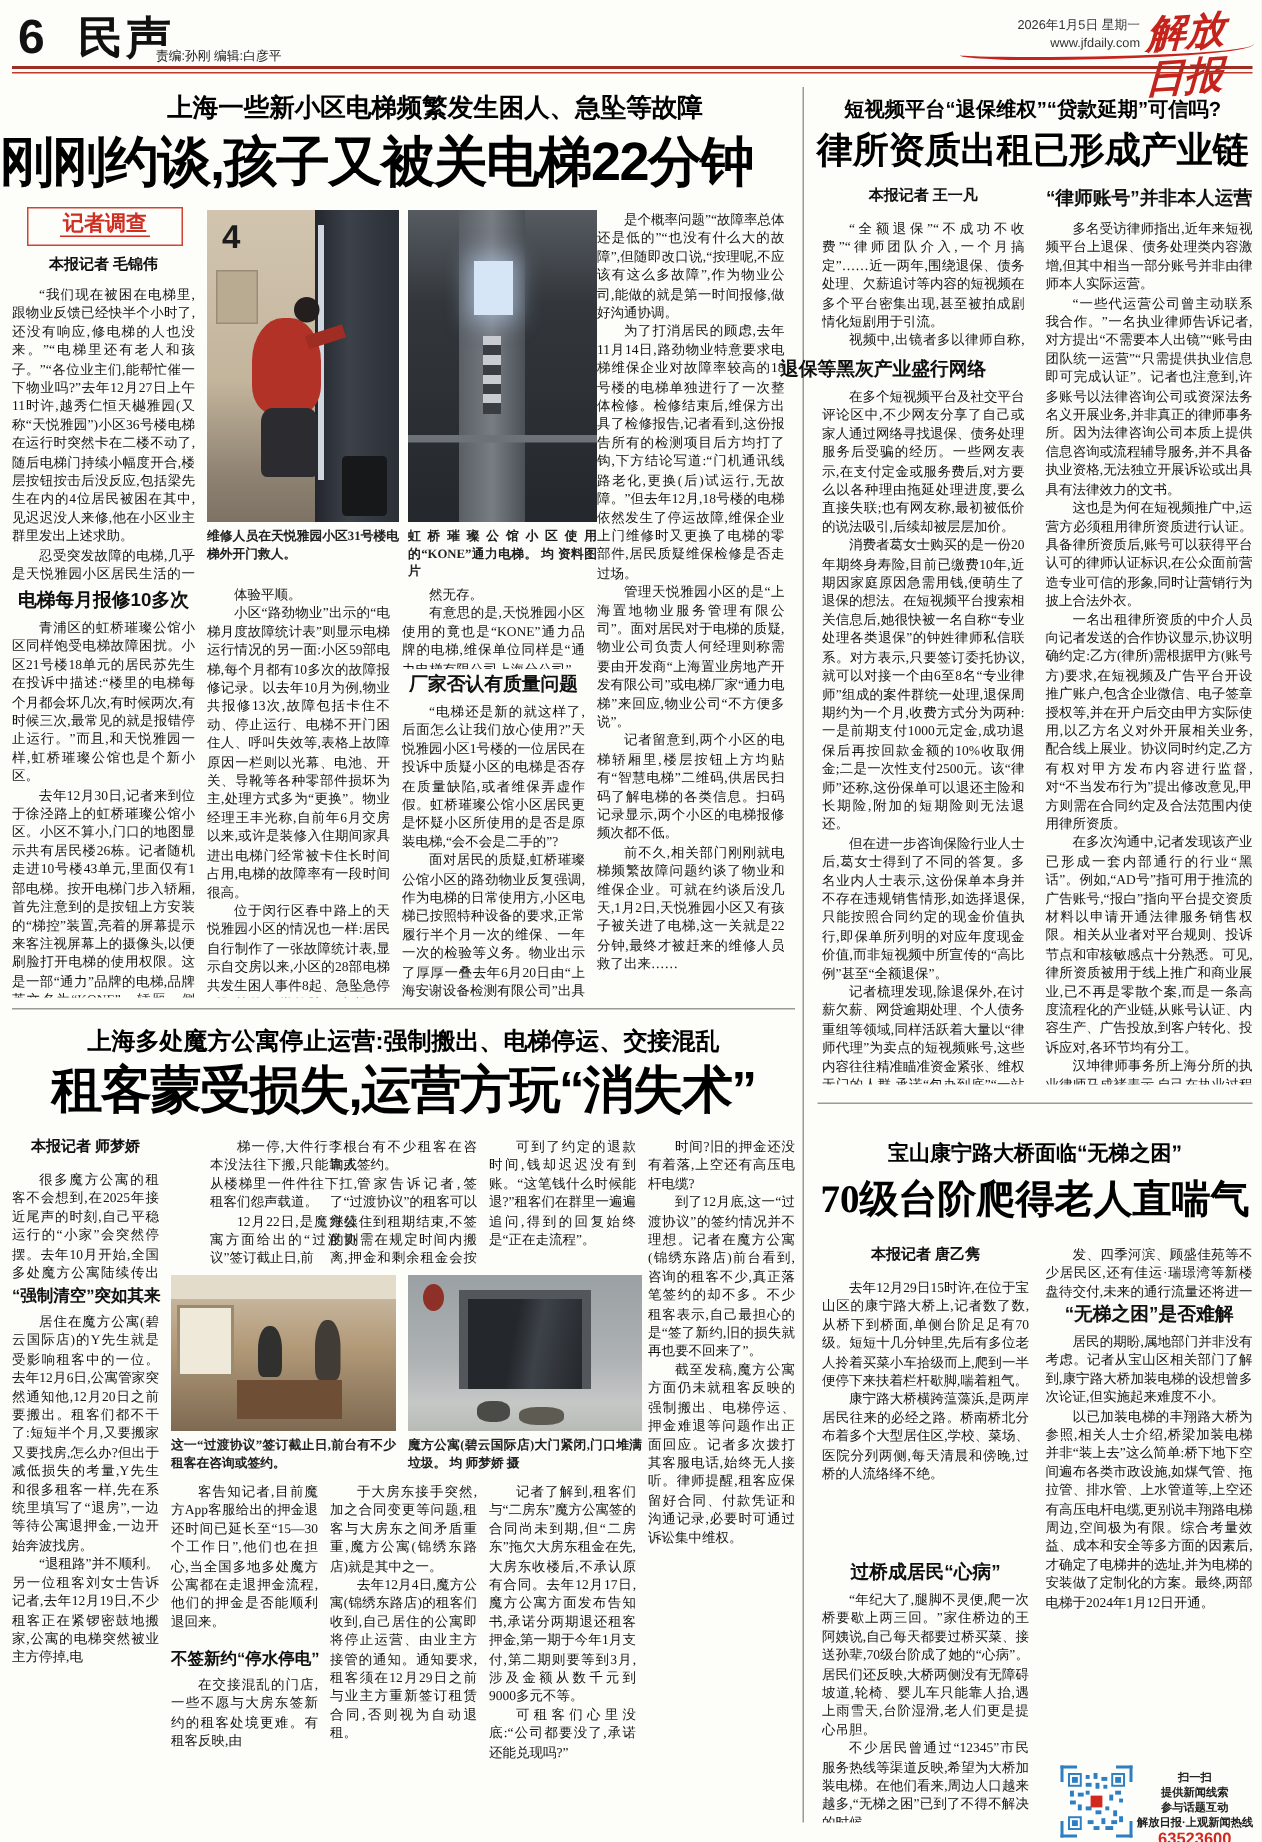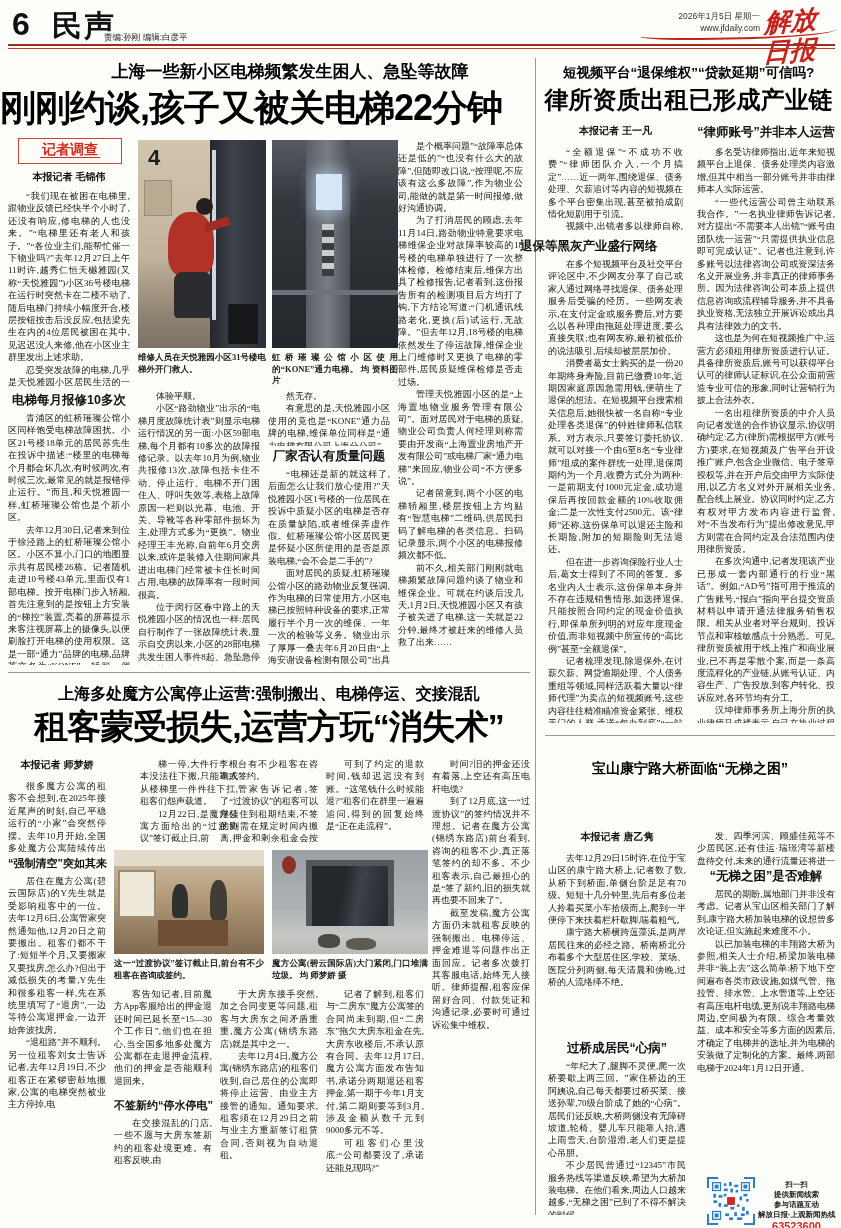--- a/index.html
+++ b/index.html
@@ -229,20 +229,21 @@
       <p>记者了解到,租客们与“二房东”魔方公寓签的合同尚未到期,但“二房东”拖欠大房东租金在先,大房东收楼后,不承认原有合同。去年12月17日,魔方公寓方面发布告知书,承诺分两期退还租客押金,第一期于今年1月支付,第二期则要等到3月,涉及金额从数千元到9000多元不等。</p>
       <p>可租客们心里没底:“公司都要没了,承诺还能兑现吗?”</p>
     </div>
   <div class="abs bt" style="left:432px;top:758px;width:98px;height:457px;">
       <p>时间?旧的押金还没有着落,上空还有高压电杆电缆?</p>
       <p>到了12月底,这一“过渡协议”的签约情况并不理想。记者在魔方公寓(锦绣东路店)前台看到,咨询的租客不少,真正落笔签约的却不多。不少租客表示,自己最担心的是“签了新约,旧的损失就再也要不回来了”。</p>
       <p>截至发稿,魔方公寓方面仍未就租客反映的强制搬出、电梯停运、押金难退等问题作出正面回应。记者多次拨打其客服电话,始终无人接听。律师提醒,租客应保留好合同、付款凭证和沟通记录,必要时可通过诉讼集中维权。</p>
     </div>
 
   <div class="abs kicker" style="left:545px;top:760px;width:290px;font-size:14px;">宝山康宁路大桥面临“无梯之困”</div>
+  <div class="abs headline serif" style="left:545px;top:782px;width:290px;font-size:26px;">70级台阶爬得老人直喘气</div>
   <div class="abs byline" style="left:548px;top:830px;width:138px;">本报记者 唐乙隽</div>
   <div class="abs bt" style="left:548px;top:852px;width:138px;height:186px;">
       <p>去年12月29日15时许,在位于宝山区的康宁路大桥上,记者数了数,从桥下到桥面,单侧台阶足足有70级。短短十几分钟里,先后有多位老人拎着买菜小车拾级而上,爬到一半便停下来扶着栏杆歇脚,喘着粗气。</p>
       <p>康宁路大桥横跨蕰藻浜,是两岸居民往来的必经之路。桥南桥北分布着多个大型居住区,学校、菜场、医院分列两侧,每天清晨和傍晚,过桥的人流络绎不绝。</p>
     </div>
   <div class="abs sub" style="left:548px;top:1040px;width:138px;">过桥成居民“心病”</div>
   <div class="abs bt" style="left:548px;top:1060px;width:138px;height:155px;">
       <p>“年纪大了,腿脚不灵便,爬一次桥要歇上两三回。”家住桥边的王阿姨说,自己每天都要过桥买菜、接送孙辈,70级台阶成了她的“心病”。居民们还反映,大桥两侧没有无障碍坡道,轮椅、婴儿车只能靠人抬,遇上雨雪天,台阶湿滑,老人们更是提心吊胆。</p>
       <p>不少居民曾通过“12345”市民服务热线等渠道反映,希望为大桥加装电梯。在他们看来,周边人口越来越多,“无梯之困”已到了不得不解决的时候。</p>
     </div>

